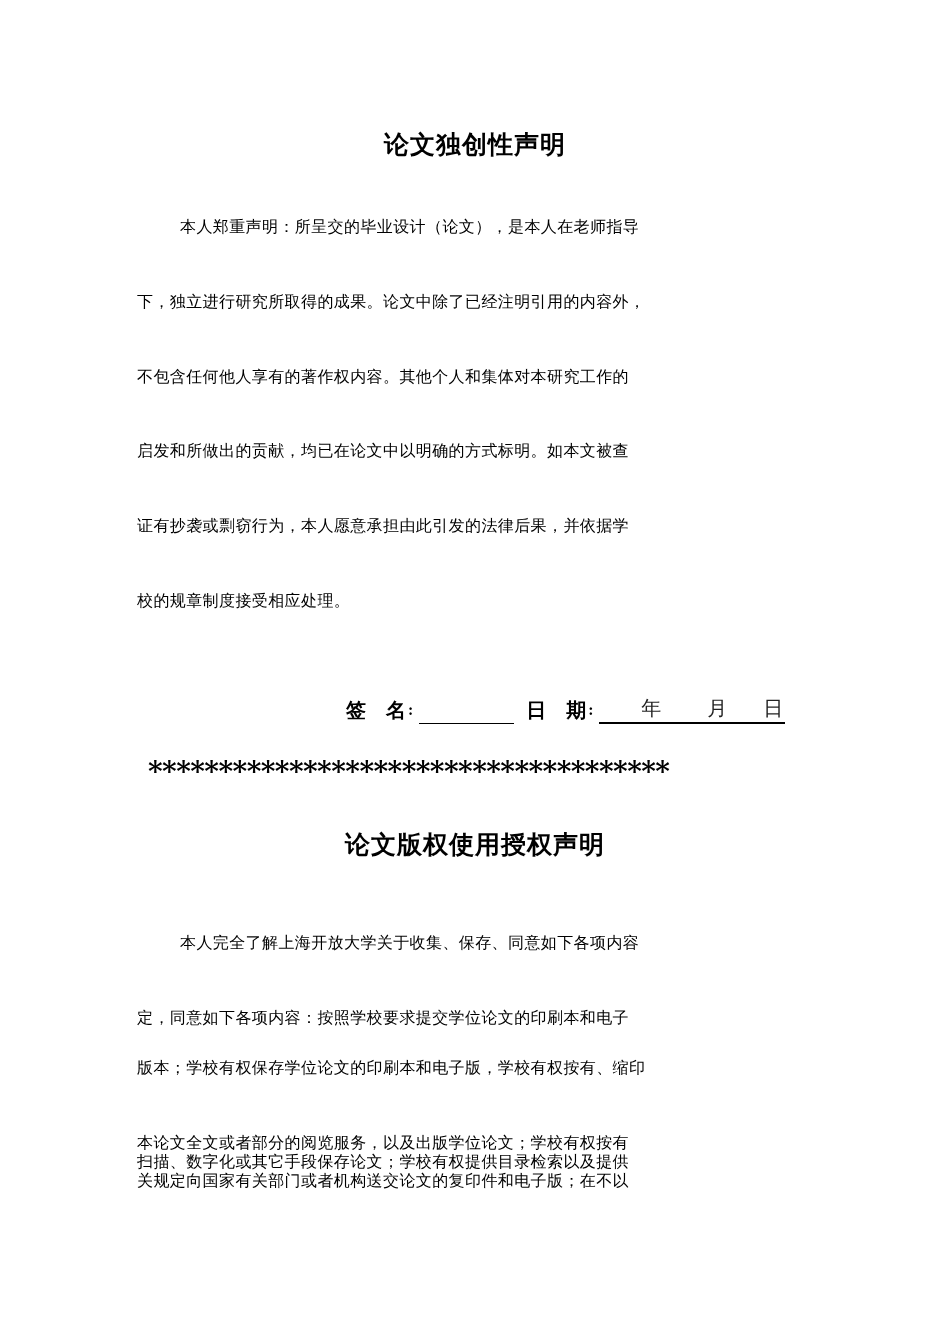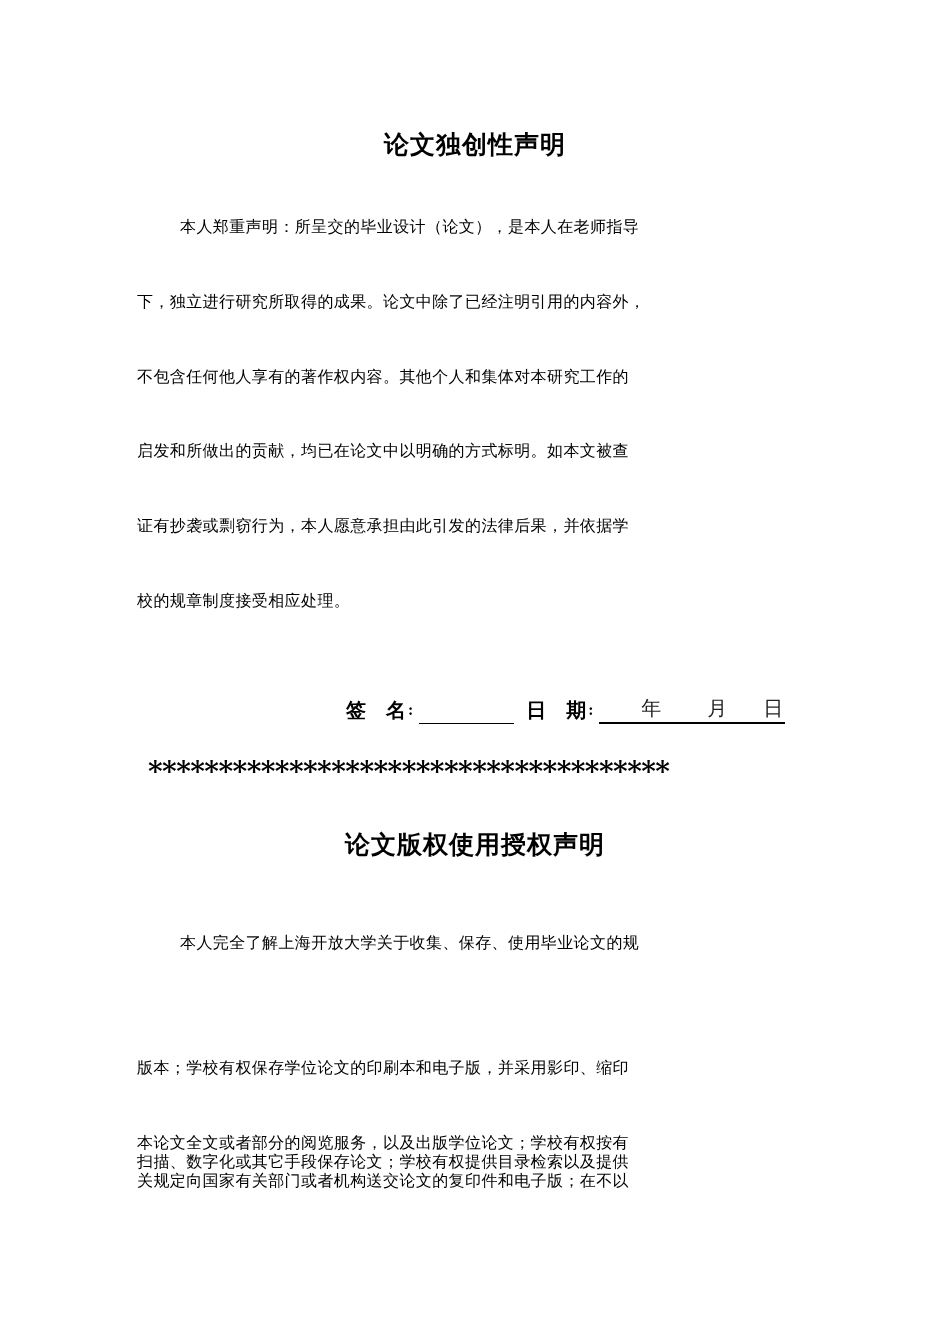--- a/index.html
+++ b/index.html
@@ -115,19 +115,20 @@
       <span style="margin-left:42px;">年</span>
       <span style="margin-left:46px;">月</span>
       <span style="margin-left:36px;">日</span>
     </span>
   </div>
 
   <div class="stars">*************************************</div>
 
   <div class="title" style="top:829px;">论文版权使用授权声明</div>
 
-  <div class="line indent" style="top:929px;">本人完全了解上海开放大学关于收集、保存、使用毕业论文的规</div>
-  <div class="line" style="top:1054px;">版本；学校有权保存学位论文的印刷本和电子版，并采用影印、缩印</div>
+  <div class="line indent" style="top:929px;">本人完全了解上海开放大学关于收集、保存、同意如下各项内容</div>
+  <div class="line" style="top:1004px;">定，同意如下各项内容：按照学校要求提交学位论文的印刷本和电子</div>
+  <div class="line" style="top:1054px;">版本；学校有权保存学位论文的印刷本和电子版，学校有权按有、缩印</div>
   <div class="line" style="top:1148px;">扫描、数字化或其它手段保存论文；学校有权提供目录检索以及提供</div>
   <div class="line" style="top:1167px;">关规定向国家有关部门或者机构送交论文的复印件和电子版；在不以</div>
   <div class="line" style="top:1129px;">本论文全文或者部分的阅览服务，以及出版学位论文；学校有权按有</div>
 
 </div>
 
 </body></html>

